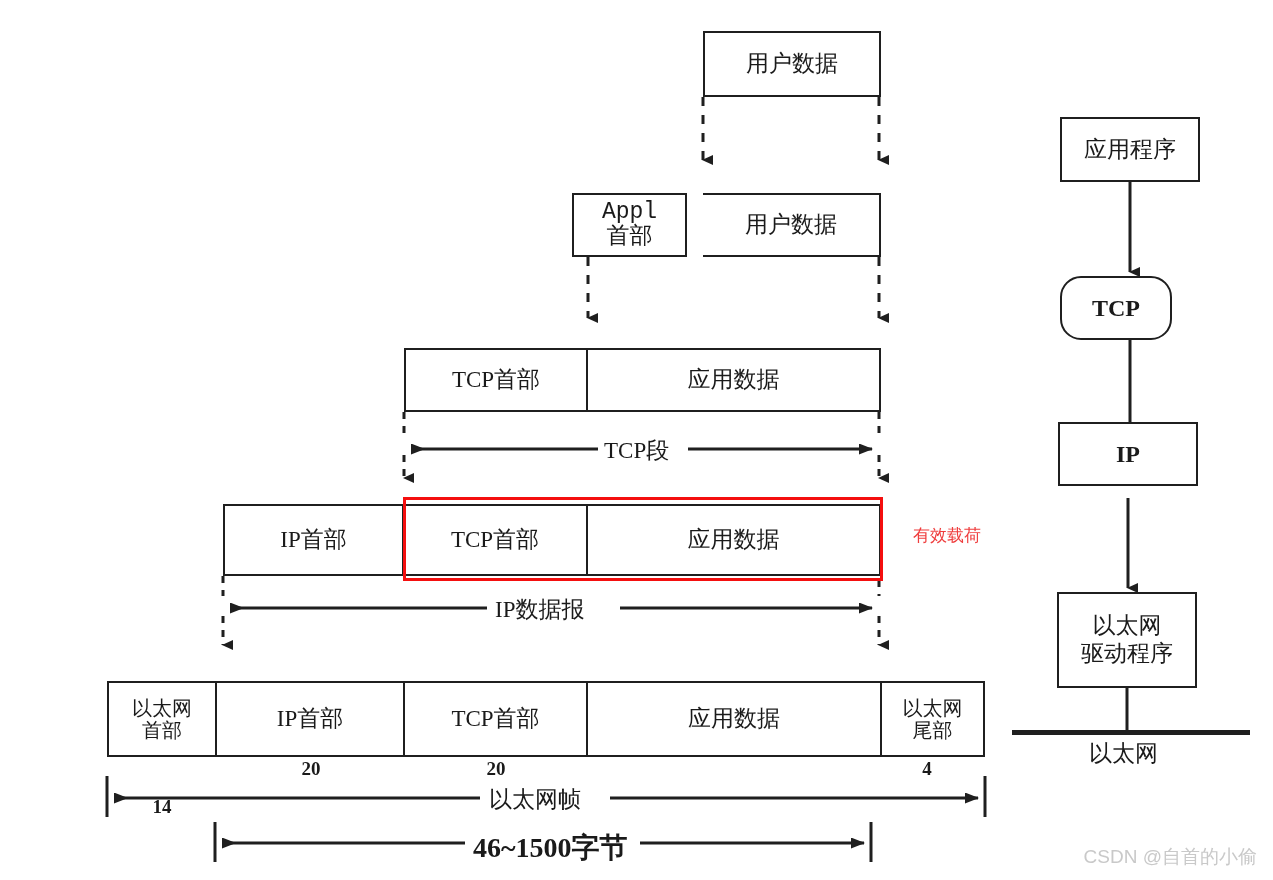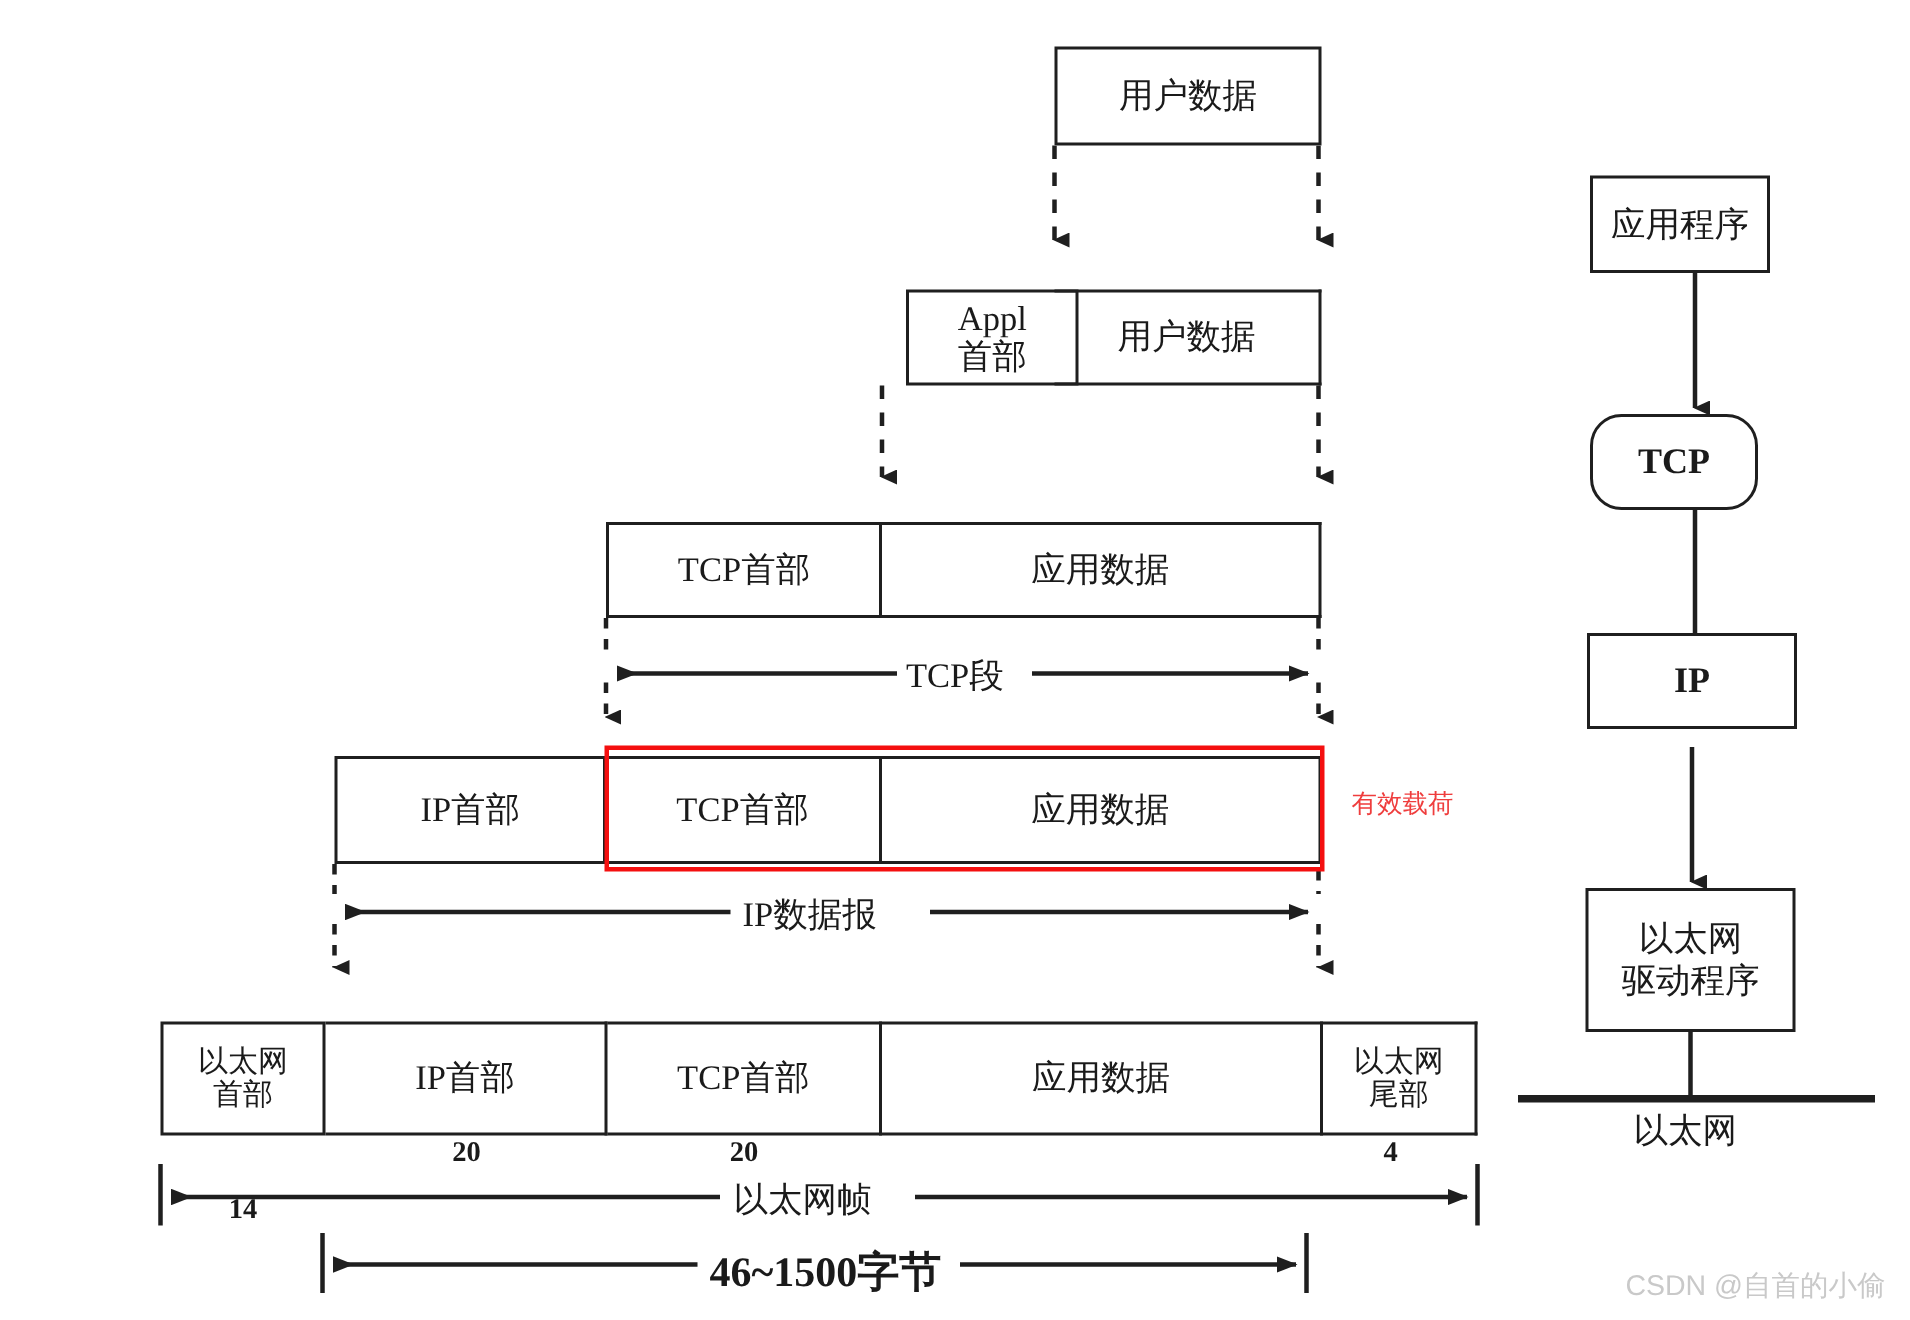--- a/index.html
+++ b/index.html
@@ -89,20 +89,21 @@
     font-weight: bold;
     color: #1a1a1a;
     text-align: center;
   }
   .redtxt {
     position: absolute;
     white-space: nowrap;
     color: #ef3d3d;
     font-size: 17px;
     font-family: "Liberation Sans", "DejaVu Sans", sans-serif;
+    margin-left: 12px;
   }
   .redrect {
     position: absolute;
     box-sizing: border-box;
     border: 3px solid #f40f0f;
     pointer-events: none;
     background: transparent;
   }
   .watermark {
     position: absolute;
@@ -191,21 +192,21 @@
       <line x1="1130" y1="340" x2="1130" y2="430" marker-end="url(#ah-down)"></line>
       <line x1="1128" y1="498" x2="1128" y2="588" marker-end="url(#ah-down)"></line>
       <line x1="1127" y1="688" x2="1127" y2="732"></line>
     </g>
   </svg>
 
   <div class="box" style="left:703px; top:31px; width:178px; height:66px;">
     <span>用户数据</span>
   </div>
 
-  <div class="cell" style="left:604px; top:193px; width:115px; height:64px;">
+  <div class="cell" style="left:572px; top:193px; width:115px; height:64px;font-family:Liberation Mono, monospace;">
     <span>
       <span class="twoline">Appl</span>
       <span class="twoline">首部</span>
     </span>
   </div>
   <div class="cell nl" style="left:703px; top:193px; width:178px; height:64px;">
     <span>用户数据</span>
   </div>
 
   <div class="cell" style="left:404px; top:348px; width:184px; height:64px;">
@@ -253,21 +254,21 @@
   </div>
 
   <div class="num" style="left:132px; top:758px; width:60px;margin-top:38px;">14</div>
   <div class="num" style="left:281px; top:758px; width:60px;">20</div>
   <div class="num" style="left:466px; top:758px; width:60px;">20</div>
   <div class="num" style="left:897px; top:758px; width:60px;">4</div>
 
   <div class="txt" style="left:489px; top:784px;">以太网帧</div>
   <div class="txt" style="left:473px; top:829px; font-weight:bold; font-size:28px;">46~1500字节</div>
 
-  <div class="stackbox" style="left:1060px; top:117px; width:120px; height:65px;">
+  <div class="stackbox" style="left:1060px; top:117px; width:140px; height:65px;">
     <span>应用程序</span>
   </div>
   <div class="stackbox bold" style="left:1060px; top:276px; width:112px; height:64px;border-radius:21px;">
     <span>TCP</span>
   </div>
   <div class="stackbox bold" style="left:1058px; top:422px; width:140px; height:64px;">
     <span>IP</span>
   </div>
   <div class="stackbox" style="left:1057px; top:592px; width:140px; height:96px;">
     <span>

